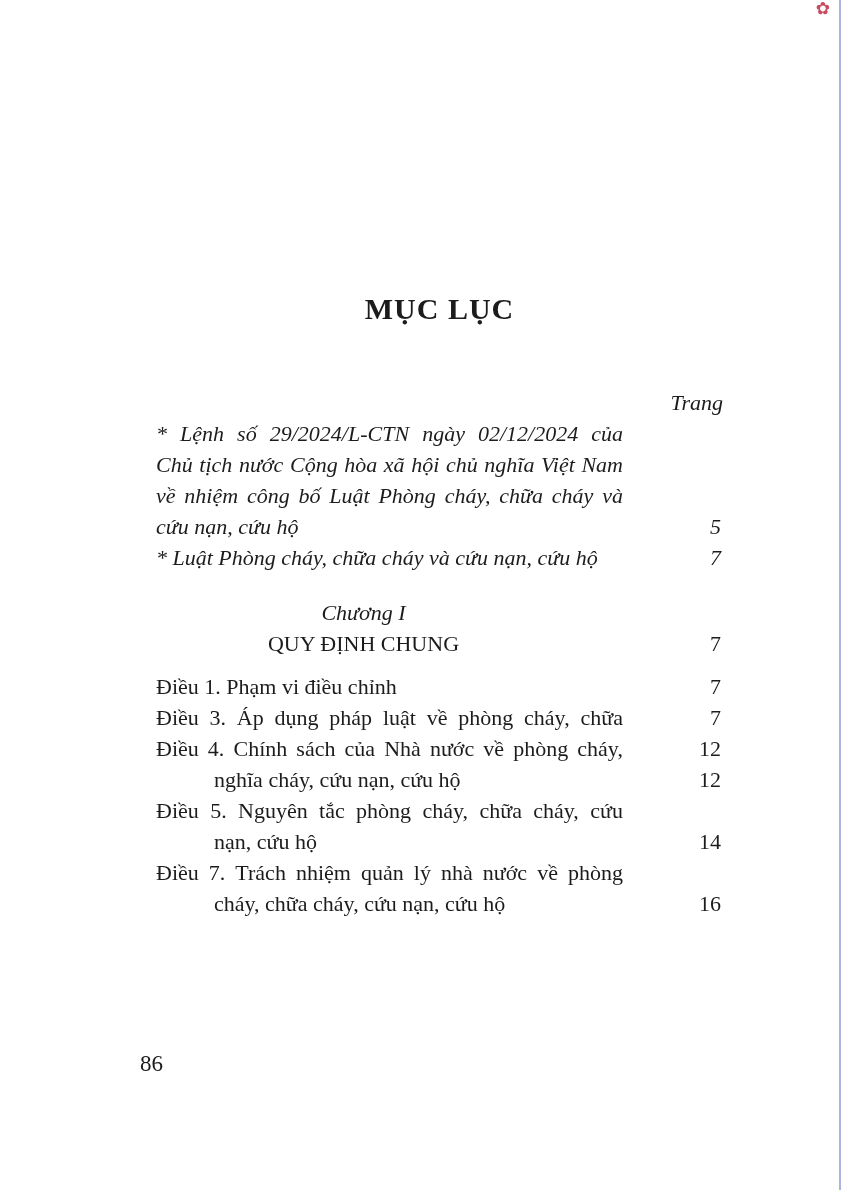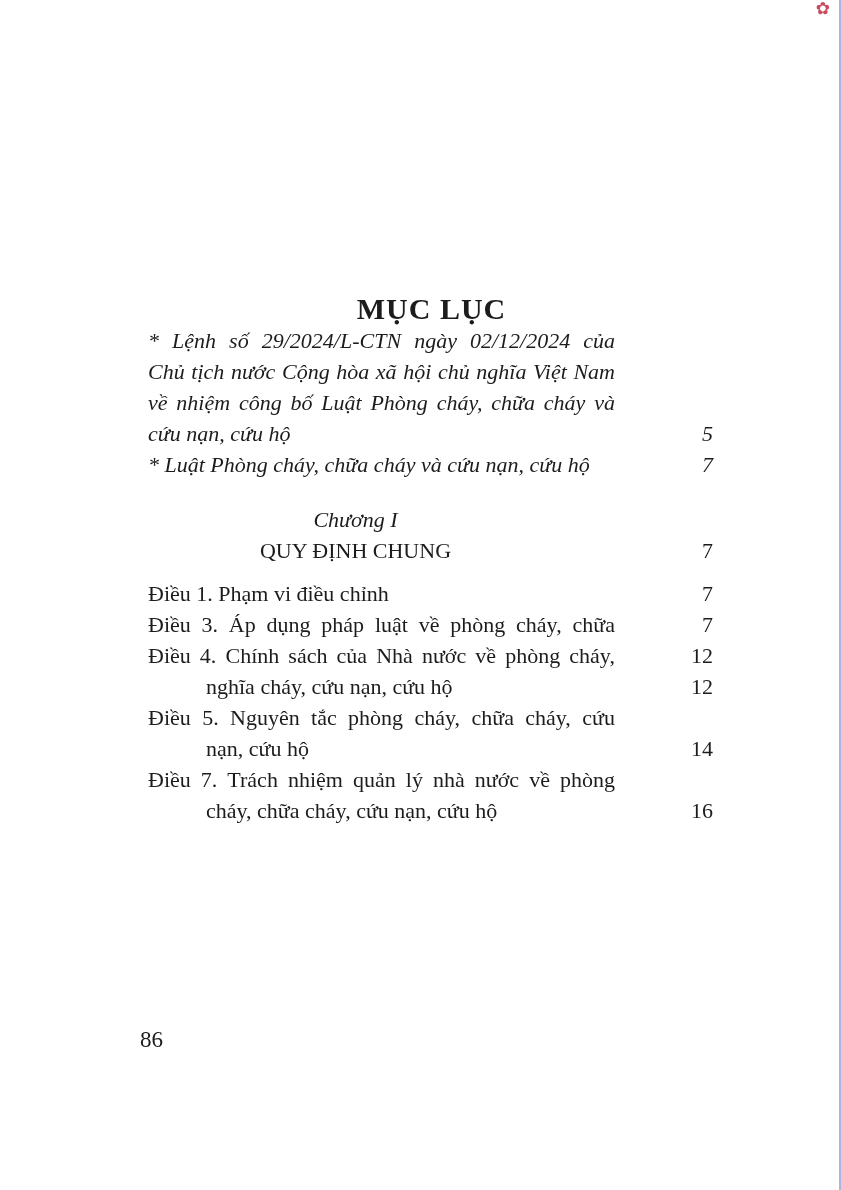--- a/index.html
+++ b/index.html
@@ -24,21 +24,21 @@
   .edge-strip {
     position: absolute;
     top: 0;
     right: 0;
     width: 2px;
     height: 1190px;
     background: #a9b6e0;
   }
   .content {
     position: absolute;
-    left: 148px;
+    left: 156px;
     top: 292px;
     width: 567px;
   }
   .title {
     margin: 0;
     font-size: 30px;
     line-height: 33px;
     font-weight: bold;
     letter-spacing: 1px;
     text-align: center;
@@ -73,34 +73,35 @@
   }
   .row.first { margin-top: 12px; }
   .row .num {
     position: absolute;
     right: 2px;
     top: 0;
   }
   .folio {
     position: absolute;
     left: 140px;
-    top: 1022px;
+    top: 1046px;
     font-size: 23px;
     line-height: 36px;
   }
 </style>
 </head>
 <body>
 
 <div class="page">
   <span class="flower">✿</span>
   <div class="edge-strip"></div>
 
   <div class="content">
     <h1 class="title">MỤC LỤC</h1>
+    <div class="trang">Trang</div>
     <div id="toc">
         <div class="row italic justify">
           <span class="txt">
             <span>*</span>
             <span>Lệnh</span>
             <span>số</span>
             <span>29/2024/L-CTN</span>
             <span>ngày</span>
             <span>02/12/2024</span>
             <span>của</span>

